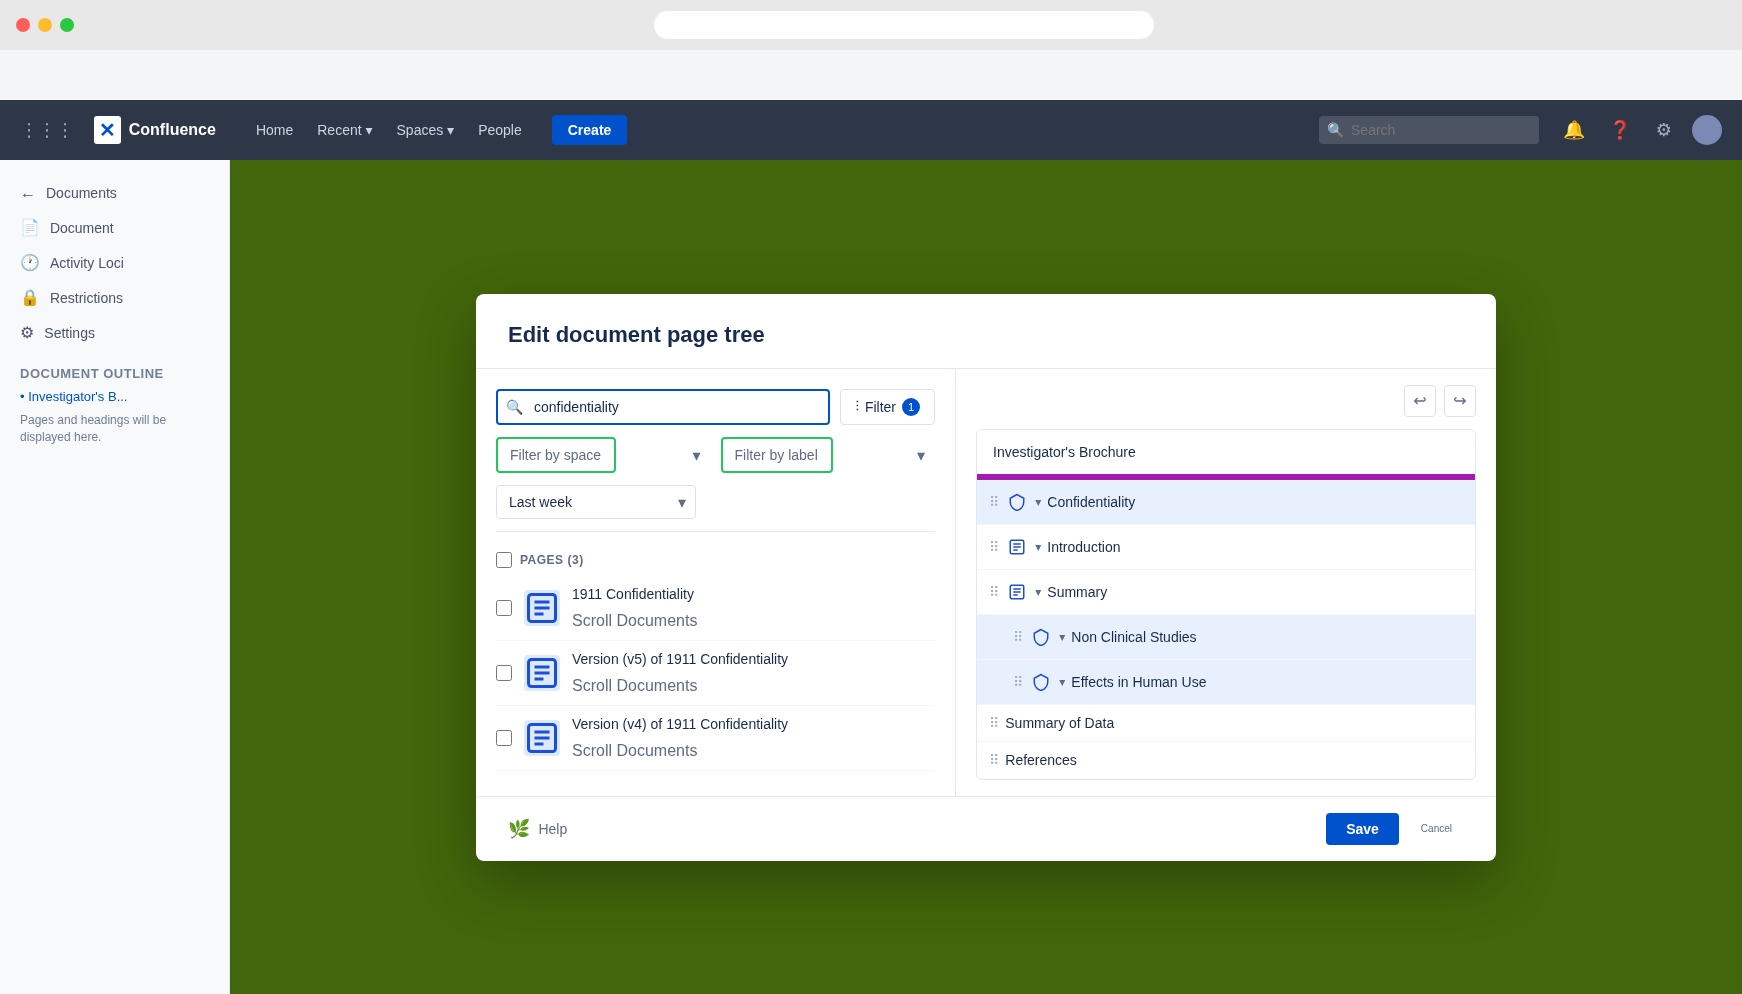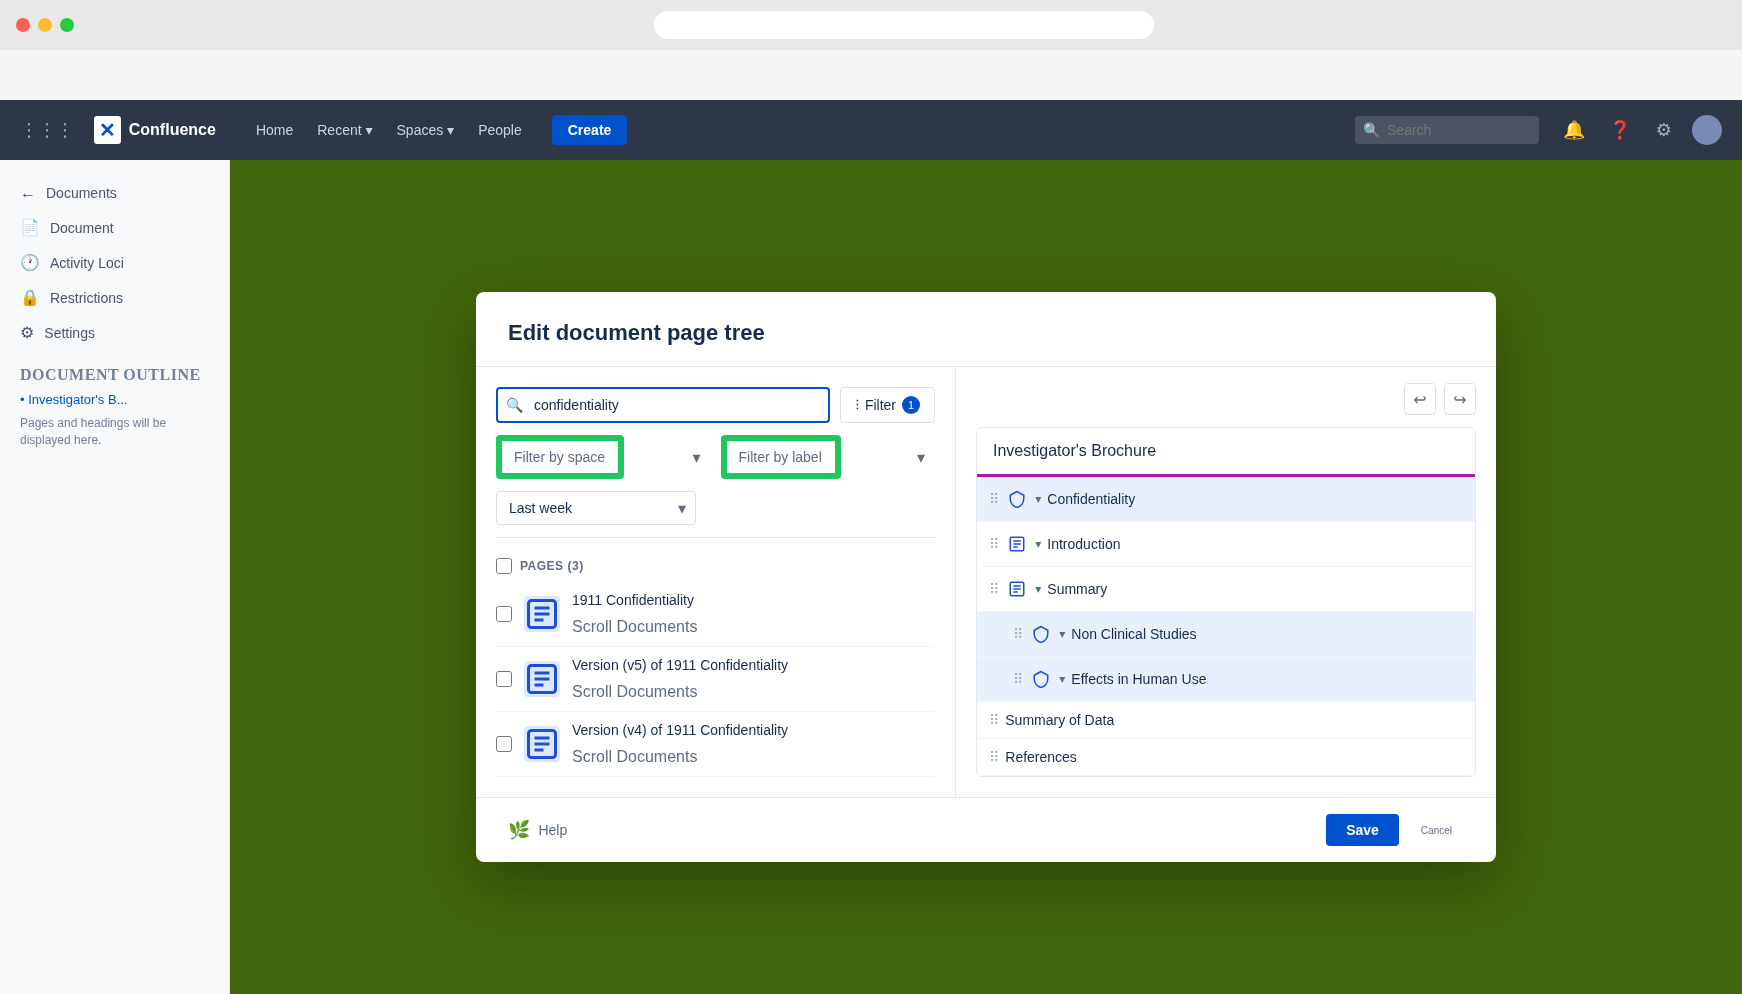--- a/index.html
+++ b/index.html
@@ -106,21 +106,21 @@
       border: none;
     }
     .nav-spacer { flex: 1; }
     .nav-search {
       background: rgba(255,255,255,0.15);
       border: none;
       border-radius: 4px;
       color: #a0aec0;
       padding: 6px 12px 6px 32px;
       font-size: 14px;
-      width: 184px;
+      width: 220px;
       position: relative;
     }
     .nav-search-wrap {
       position: relative;
       display: flex;
       align-items: center;
     }
     .nav-search-wrap .search-icon-nav {
       position: absolute;
       left: 8px;
@@ -163,27 +163,26 @@
       display: flex;
       align-items: center;
       gap: 10px;
       padding: 8px 20px;
       cursor: pointer;
       font-size: 14px;
       color: #4a5568;
     }
     .sidebar-icon { font-size: 16px; }
     .sidebar-section-label {
-      font-size: 16px;
+      font-size: 13px;
       font-weight: 700;
       color: #718096;
       padding: 16px 20px 4px;
       text-transform: uppercase;
       letter-spacing: 0.5px;
-      font-family: Liberation Serif, serif;
     }
     .doc-outline-item {
       padding: 4px 20px;
       font-size: 13px;
       color: #0052cc;
       cursor: pointer;
     }
     .doc-outline-desc {
       padding: 4px 20px;
       font-size: 12px;
@@ -300,21 +299,21 @@
       justify-content: center;
     }
 
     .filters-row {
       display: flex;
       gap: 10px;
     }
     .filter-select {
       flex: 1;
       padding: 8px 12px;
-      border: 6px solid #22c55e;
+      border: 2px solid #22c55e;
       border-radius: 4px;
       font-size: 14px;
       color: #5e6c84;
       background: white;
       cursor: pointer;
       appearance: none;
       position: relative;
     }
     .filter-select-wrap {
       flex: 1;
@@ -440,24 +439,24 @@
     }
 
     
     .tree-container {
       border: 1px solid #e2e8f0;
       border-radius: 6px;
       overflow: hidden;
     }
     .tree-header {
       padding: 14px 16px;
-      font-size: 16px;
+      font-size: 14px;
       font-weight: 500;
       color: #172b4d;
-      border-bottom: 3px solid #a21caf;
+      border-bottom: 6px solid #a21caf;
       background: white;
     }
     .tree-body {
       background: white;
     }
 
     .tree-item {
       display: flex;
       align-items: center;
       gap: 6px;

